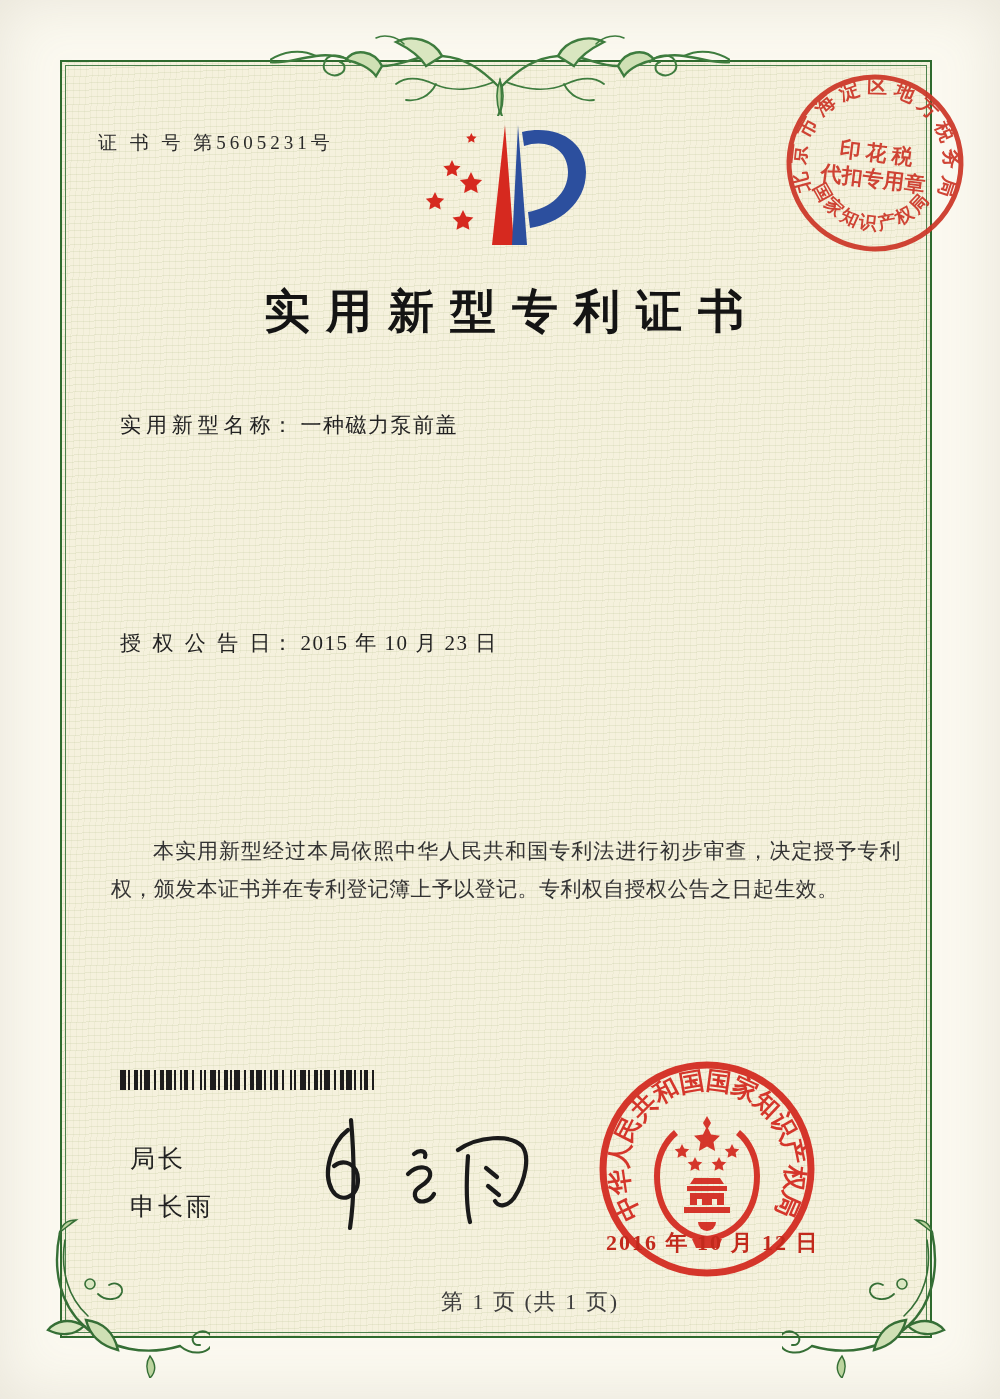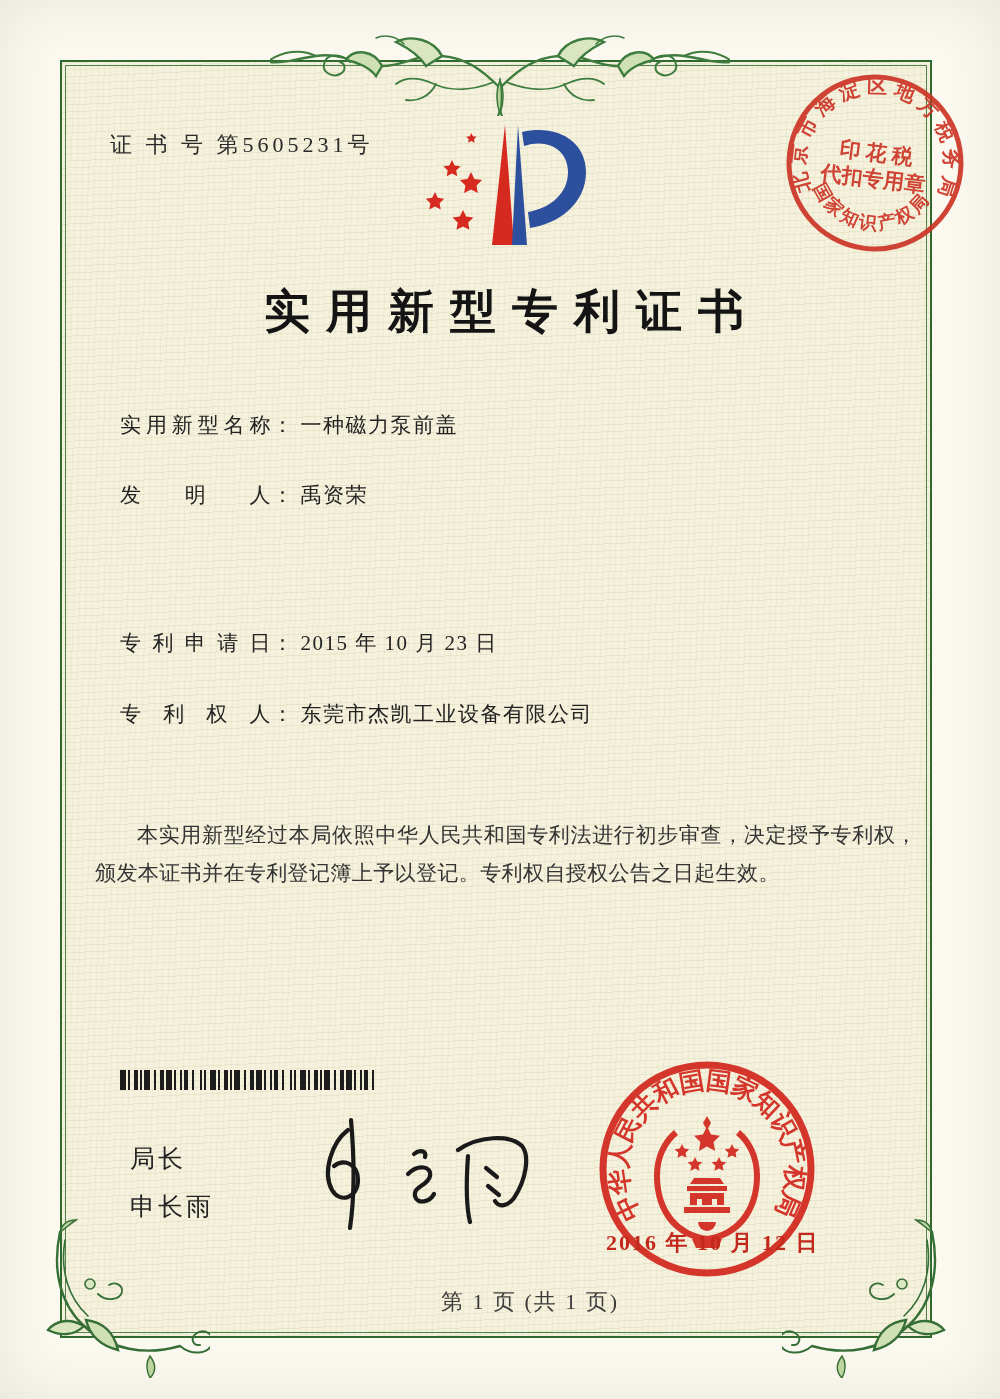--- a/index.html
+++ b/index.html
@@ -14,30 +14,30 @@
   .frame{
     position:absolute;left:60px;top:60px;width:872px;height:1278px;
     border:2px solid #2e6a2e;box-sizing:border-box;
     background:
       repeating-linear-gradient(92deg, rgba(168,180,122,.10) 0 1px, rgba(0,0,0,0) 1px 6px),
       repeating-linear-gradient(-2.5deg, rgba(160,176,118,.16) 0 1px, rgba(0,0,0,0) 1px 7px),
       #f5f1dd;
   }
   .frame-inner{position:absolute;inset:3px;border:1.5px solid #4d824d;}
   .abs{position:absolute;}
-  .cert-no{left:110px;top:130px;font-size:22px;letter-spacing:4px;color:#2a2a2a;font-family:Liberation Serif, serif;}
+  .cert-no{left:98px;top:130px;font-size:19px;letter-spacing:4px;color:#2a2a2a;font-family:Liberation Serif, serif;}
   .doc-title{left:0;width:100%;top:281px;text-align:center;font-size:46px;font-weight:700;
     letter-spacing:16px;padding-left:24px;box-sizing:border-box;color:#141414;}
   .field{left:120px;font-size:21px;letter-spacing:1.5px;color:#222;white-space:nowrap;}
   .flabel{display:inline-block;width:152px;text-align:justify;text-align-last:justify;vertical-align:bottom;}
   .fsep{display:inline-block;margin-right:6px;}
   .f0{top:411px}.f1{top:481px}.f2{top:555px}.f3{top:629px}.f4{top:700px}.f5{top:770px}
   .body-text{left:95px;top:817px;width:822px;font-size:21px;line-height:37.5px;
     text-align:justify;color:#333;letter-spacing:.4px;}
-  .body-text p{margin:0;text-indent:2em;}
+  .body-text p{margin:16px;text-indent:2em;}
   .barcode{left:120px;top:1070px;width:258px;height:20px;overflow:hidden;}
   .barcode span{position:absolute;top:0;height:20px;background:#1d1d1d;display:block;}
   .signer-title{left:130px;top:1142px;font-size:25px;letter-spacing:3px;color:#222;}
   .signer-name{left:130px;top:1190px;font-size:25px;letter-spacing:3px;color:#222;}
   .signature{left:262px;top:1114px;}
   .tax-stamp{left:782px;top:70px;transform:rotate(7deg);opacity:.92;}
   .big-seal{left:594px;top:1056px;opacity:.93;}
   .seal-date{left:606px;top:1228px;font-size:22px;letter-spacing:2px;color:#c2291c;
     font-weight:700;z-index:6;}
   .footer{left:0;width:100%;top:1287px;text-align:center;font-size:22px;letter-spacing:2px;color:#3c3c3c;margin-left:30px;}
@@ -124,28 +124,22 @@
     <text font-size="18" fill="#cc3526" font-weight="700">
       <textPath href="#taxBot" startOffset="4" textLength="142" lengthAdjust="spacing">国家知识产权局</textPath>
     </text>
   </svg>
 
   <div class="abs doc-title">实用新型专利证书</div>
 
   <div class="abs field f0">
     <span class="flabel">实用新型名称</span><span class="fsep">：</span><span>一种磁力泵前盖</span>
   </div>
-  <div class="abs field f1">
-    <span class="flabel">发明人</span><span class="fsep">：</span><span>禹资荣</span>
-  </div>
   <div class="abs field f3">
-    <span class="flabel">专利申请日</span><span class="fsep">：</span><span>2015 年 10 月 23 日</span>
-  </div>
-  <div class="abs field f4">
-    <span class="flabel">专利权人</span><span class="fsep">：</span><span>东莞市杰凯工业设备有限公司</span>
+    <span class="flabel">授权公告日</span><span class="fsep">：</span><span>2015 年 10 月 23 日</span>
   </div>
 
   <div class="abs body-text">
     <p>本实用新型经过本局依照中华人民共和国专利法进行初步审查，决定授予专利权，颁发本证书并在专利登记簿上予以登记。专利权自授权公告之日起生效。</p>
   </div>
 
   <div class="abs barcode">
       <span style="left:0px;width:6px"></span>
       <span style="left:8px;width:2px"></span>
       <span style="left:14px;width:4px"></span>

